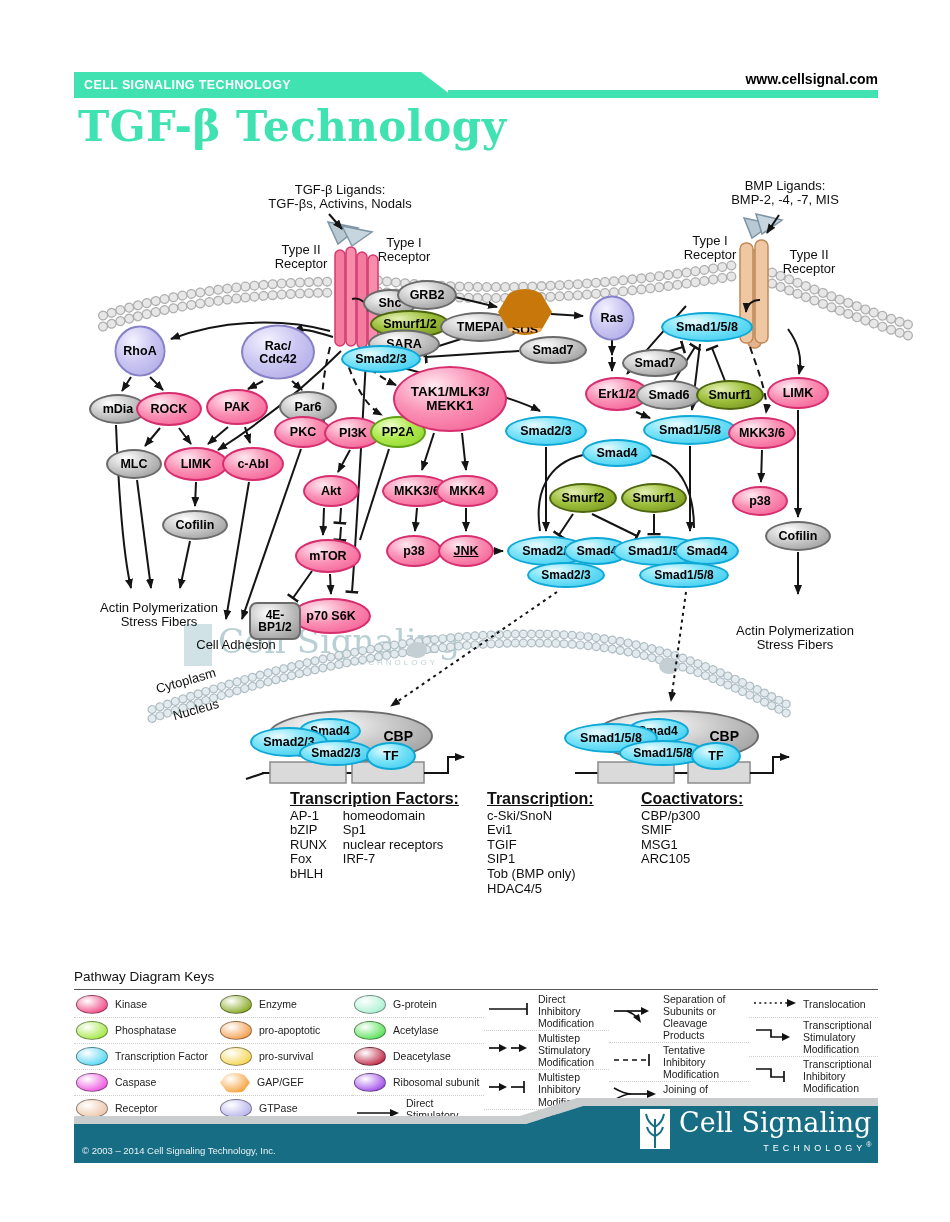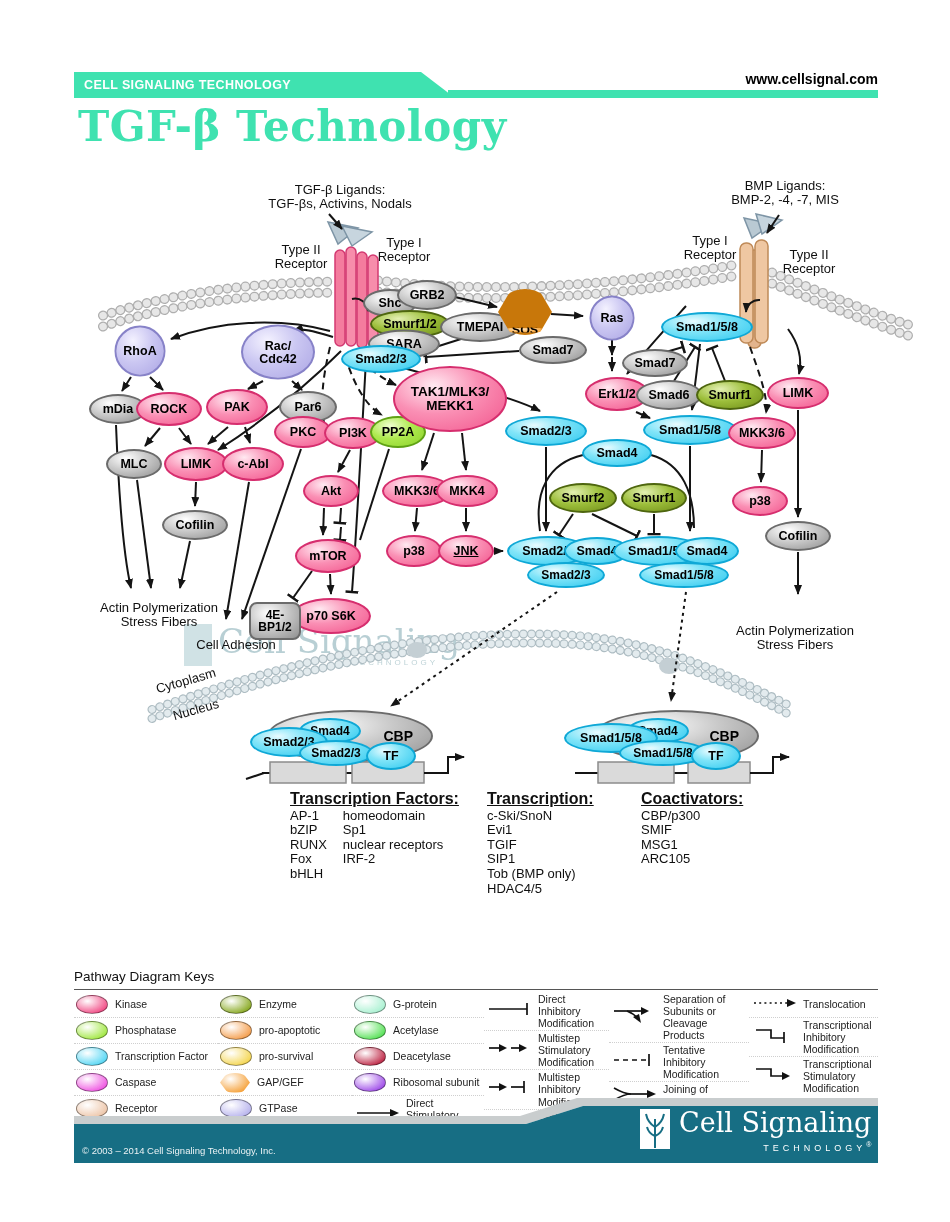--- a/index.html
+++ b/index.html
@@ -333,21 +333,21 @@
             <div>AP-1</div>
             <div>bZIP</div>
             <div>RUNX</div>
             <div>Fox</div>
             <div>bHLH</div>
           </div>
           <div>
             <div>homeodomain</div>
             <div>Sp1</div>
             <div>nuclear receptors</div>
-            <div>IRF-2</div>
+            <div>IRF-7</div>
           </div>
         </div>
       </div>
       <div class="glist" style="left: 487px; top: 792px; position: absolute;">
         <div class="gl-title">Transcription:</div>
         <div class="gl-cols">
           <div>
             <div>c-Ski/SnoN</div>
             <div>Evi1</div>
             <div>TGIF</div>
@@ -507,31 +507,31 @@
         <div class="lg-col lg-c6">
           <div class="lg-item">
             <span class="lg-sym"><svg viewBox="0 0 48 18" width="48" height="18" stroke="#111" stroke-width="1.7" fill="none">
                 <line x1="3" y1="9" x2="36" y2="9" stroke-dasharray="2 3.2"></line>
                 <polygon points="36,5 45,9 36,13" fill="#111" stroke="none"></polygon>
               </svg></span>
             <span class="lg-label">Translocation</span>
           </div>
           <div class="lg-item">
             <span class="lg-sym"><svg viewBox="0 0 48 18" width="48" height="18" stroke="#111" stroke-width="1.7" fill="none">
+                <path d="M5,4 L20,4 L20,11 L31,11"></path>
+                <polygon points="31,7 39,11 31,15" fill="#111" stroke="none"></polygon>
+              </svg></span>
+            <span class="lg-label">Transcriptional Stimulatory Modification</span>
+          </div>
+          <div class="lg-item">
+            <span class="lg-sym"><svg viewBox="0 0 48 18" width="48" height="18" stroke="#111" stroke-width="1.7" fill="none">
                 <path d="M5,4 L20,4 L20,12 L33,12"></path>
                 <line x1="33" y1="6" x2="33" y2="17"></line>
               </svg></span>
             <span class="lg-label">Transcriptional Inhibitory Modification</span>
-          </div>
-          <div class="lg-item">
-            <span class="lg-sym"><svg viewBox="0 0 48 18" width="48" height="18" stroke="#111" stroke-width="1.7" fill="none">
-                <path d="M5,4 L20,4 L20,11 L31,11"></path>
-                <polygon points="31,7 39,11 31,15" fill="#111" stroke="none"></polygon>
-              </svg></span>
-            <span class="lg-label">Transcriptional Stimulatory Modification</span>
           </div>
         </div>
       </div>
   </div>
 
   <div id="footer">
     <div class="f-gray"></div>
     <div class="f-teal"></div>
     <div class="f-copy">© 2003 – 2014 Cell Signaling Technology, Inc.</div>
     <div class="f-logo">

